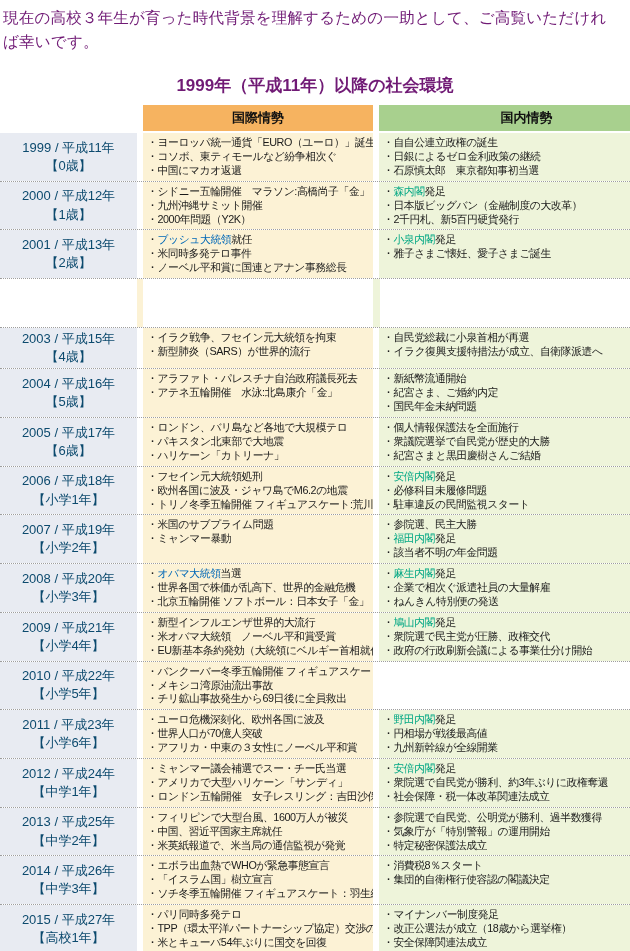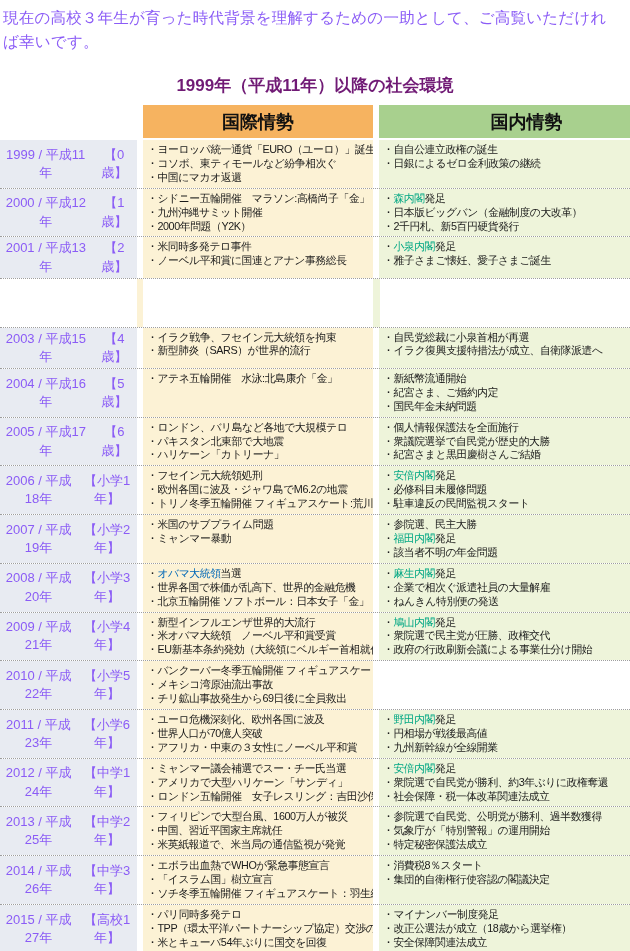--- a/index.html
+++ b/index.html
@@ -14,47 +14,47 @@
     --ink:#1A1A1A;
   }
   html,body{margin:0;padding:0;background:#fff;}
   body{
     width:630px;height:951px;overflow:hidden;
     font-family:"Liberation Sans","DejaVu Sans",sans-serif;
     color:var(--ink);
   }
   .page{width:630px;}
   .intro{
-    font-size:15.5px;line-height:1.55;color:#8b5cf6;
+    font-size:15.5px;line-height:1.55;color:#701a75;
     padding:6px 10px 0 3px;letter-spacing:0.2px;
   }
   .table-title{
     text-align:center;font-weight:bold;font-size:17px;
     margin:20px 0 8px 0;color:#701a75;
   }
   .grid-head{
     display:grid;grid-template-columns:137px 6px 230px 6px 251px;
     margin-bottom:2px;
   }
   .col-head{
-    height:33px;display:flex;align-items:center;justify-content:center;
-    font-weight:bold;font-size:18px;color:#111;
+    height:26px;display:flex;align-items:center;justify-content:center;
+    font-weight:bold;font-size:13px;color:#111;
   }
   .col-head.intl{background:var(--intl-header-bg);}
   .col-head.dom{background:var(--dom-header-bg);padding-left:44px;}
   .rows{}
   .row{
     display:grid;grid-template-columns:137px 6px 230px 6px 251px;
     border-bottom:1px dotted var(--sep);
   }
   .row:last-child{border-bottom:none;}
   .year-cell{
     background:var(--year-bg);
-    display:flex;align-items:center;justify-content:center;
-    font-size:13px;line-height:1.4;color:#8b5cf6;text-align:center;
+    display:flex;flex-direction:column;align-items:center;justify-content:center;
+    font-size:13px;line-height:1.4;color:#0c4a6e;text-align:center;
     padding:2px 0;
   }
   .cell{
     padding:3px 3px 3px 4px;overflow:hidden;
   }
   .cell.intl{background:var(--intl-body-bg);}
   .cell.dom{background:var(--dom-body-bg);}
   .event-item{
     font-size:10.8px;line-height:13.9px;white-space:nowrap;
     letter-spacing:-0.4px;color:var(--ink);
@@ -88,20 +88,21 @@
     <div class="gap"></div>
     <div class="cell intl">
           <div class="event-item"><span class="seg">・ヨーロッパ統一通貨「EURO（ユーロ）」誕生</span></div>
           <div class="event-item"><span class="seg">・コソボ、東ティモールなど紛争相次ぐ</span></div>
           <div class="event-item"><span class="seg">・中国にマカオ返還</span></div>
         </div>
     <div class="gap"></div>
     <div class="cell dom">
           <div class="event-item"><span class="seg">・自自公連立政権の誕生</span></div>
           <div class="event-item"><span class="seg">・日銀によるゼロ金利政策の継続</span></div>
+          <div class="event-item"><span class="seg">・石原慎太郎　東京都知事初当選</span></div>
         </div>
   </div>
 
   <div class="row">
     <div class="year-cell">
       <div>2000 / 平成12年</div>
       <div>【1歳】</div>
     </div>
     <div class="gap"></div>
     <div class="cell intl">
@@ -117,20 +118,21 @@
         </div>
   </div>
 
   <div class="row">
     <div class="year-cell">
       <div>2001 / 平成13年</div>
       <div>【2歳】</div>
     </div>
     <div class="gap"></div>
     <div class="cell intl">
+          <div class="event-item"><span class="seg">・</span><span class="seg blue">ブッシュ大統領</span><span class="seg">就任</span></div>
           <div class="event-item"><span class="seg">・米同時多発テロ事件</span></div>
           <div class="event-item"><span class="seg">・ノーベル平和賞に国連とアナン事務総長</span></div>
         </div>
     <div class="gap"></div>
     <div class="cell dom">
           <div class="event-item"><span class="seg">・</span><span class="seg teal">小泉内閣</span><span class="seg">発足</span></div>
           <div class="event-item"><span class="seg">・雅子さまご懐妊、愛子さまご誕生</span></div>
         </div>
   </div>
 
@@ -165,20 +167,21 @@
         </div>
   </div>
 
   <div class="row">
     <div class="year-cell">
       <div>2004 / 平成16年</div>
       <div>【5歳】</div>
     </div>
     <div class="gap"></div>
     <div class="cell intl">
+          <div class="event-item"><span class="seg">・アラファト・パレスチナ自治政府議長死去</span></div>
           <div class="event-item"><span class="seg">・アテネ五輪開催　水泳:北島康介「金」</span></div>
         </div>
     <div class="gap"></div>
     <div class="cell dom">
           <div class="event-item"><span class="seg">・新紙幣流通開始</span></div>
           <div class="event-item"><span class="seg">・紀宮さま、ご婚約内定</span></div>
           <div class="event-item"><span class="seg">・国民年金未納問題</span></div>
         </div>
   </div>
 

